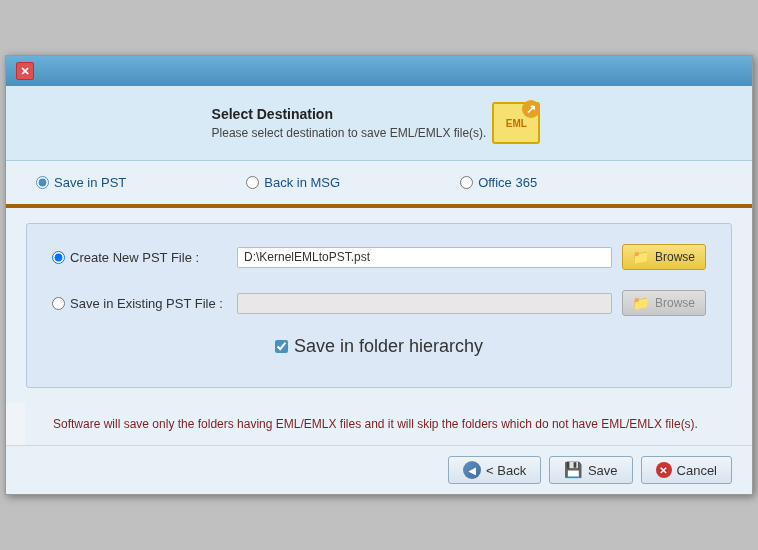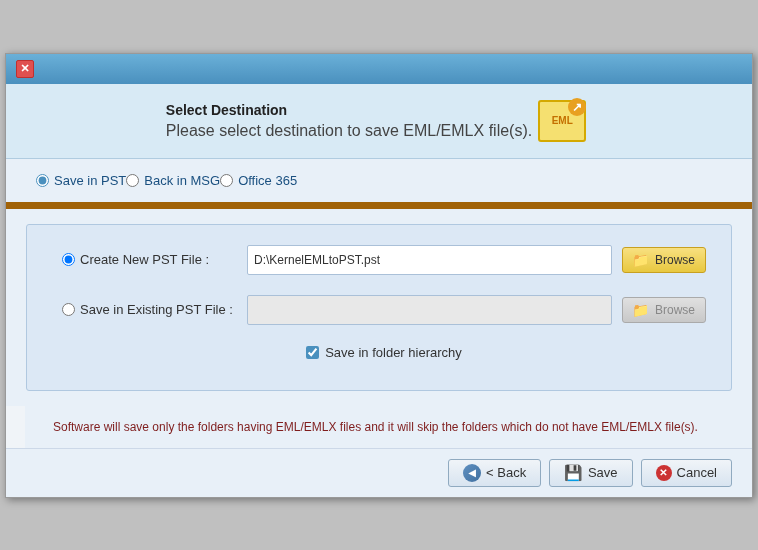--- a/index.html
+++ b/index.html
@@ -56,21 +56,21 @@
       align-items: center;
       justify-content: center;
     }
     .header-text h2 {
       font-size: 14px;
       font-weight: bold;
       color: #222;
       margin-bottom: 4px;
     }
     .header-text p {
-      font-size: 16px;
+      font-size: 12px;
       color: #444;
     }
     .eml-icon {
       width: 60px;
       height: 50px;
       position: relative;
       display: flex;
       align-items: center;
       justify-content: center;
     }
@@ -99,22 +99,23 @@
       display: flex;
       align-items: center;
       justify-content: center;
       font-size: 12px;
       color: white;
     }
     .radio-bar {
       background: #e8f0f8;
       padding: 14px 30px;
       display: flex;
-      align-items: center;
-      border-bottom: 7px solid #a16207;
+      gap: 120px;
+      align-items: center;
+      border-bottom: 4px solid #a16207;
     }
     .radio-option {
       display: flex;
       align-items: center;
       gap: 5px;
       cursor: pointer;
     }
     .radio-option input[type="radio"] {
       accent-color: #4a90be;
       cursor: pointer;
@@ -125,42 +126,42 @@
       font-size: 13px;
     }
     .main-content {
       background: #e8f0f8;
       padding: 15px 20px;
     }
     .inner-box {
       background: #dce8f5;
       border: 1px solid #b0c8e0;
       border-radius: 3px;
-      padding: 20px 25px 30px 35px;
+      padding: 20px 25px 30px 25px;
     }
     .field-row {
       display: flex;
       align-items: center;
       margin-bottom: 20px;
       gap: 10px;
     }
     .field-row:last-of-type {
       margin-bottom: 10px;
     }
     .field-label {
       display: flex;
       align-items: center;
       gap: 5px;
       min-width: 175px;
       color: #333;
       font-size: 13px;
     }
     .field-input {
       flex: 1;
-      height: 30px;
+      height: 21px;
       border: 1px solid #aac0d8;
       background: white;
       padding: 2px 6px;
       font-size: 12px;
       color: #333;
       border-radius: 2px;
     }
     .field-input:disabled {
       background: #e8e8e8;
       color: #999;
@@ -192,21 +193,21 @@
       align-items: center;
       justify-content: center;
       gap: 6px;
       margin-top: 10px;
     }
     .checkbox-row input[type="checkbox"] {
       accent-color: #4a90be;
     }
     .checkbox-row label {
       color: #333;
-      font-size: 13px;
+      font-size: 18px;
     }
     .info-text {
       padding: 12px 28px;
       font-size: 12px;
       color: #7f1d1d;
       background: #e8f0f8;
       line-height: 1.5;
       margin-left: 19px;
     }
     .footer {

